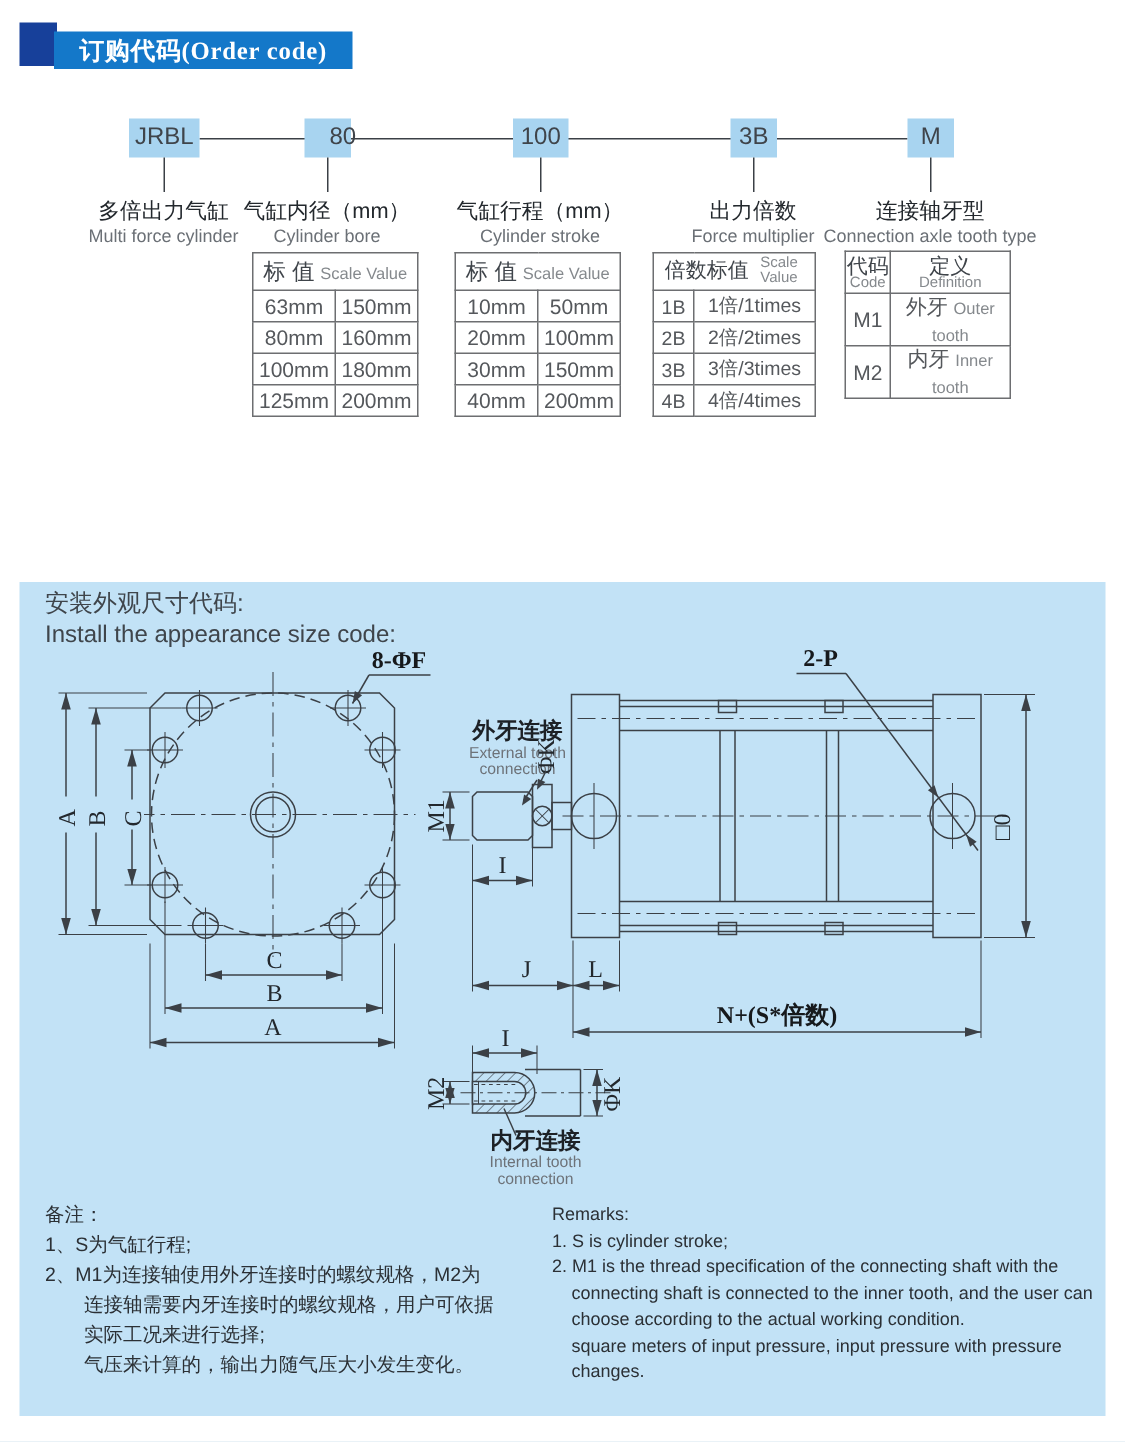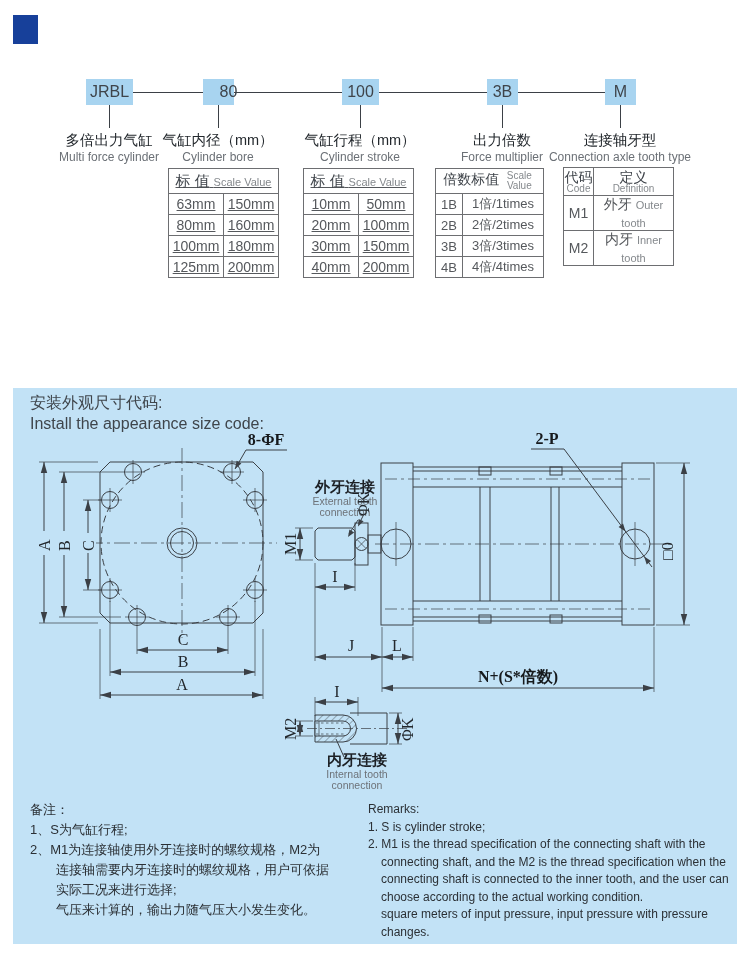--- a/index.html
+++ b/index.html
@@ -34,21 +34,21 @@
 
   
   table.tbl { position:absolute; border-collapse:collapse; background:#fff; }
   .tbl td { border:1px solid #6d6e71; text-align:center; vertical-align:middle; color:#55585c; }
   #tbl-bore   { left:168px; top:168px; }
   #tbl-stroke { left:303px; top:168px; }
   #tbl-mult   { left:435px; top:168px;padding-left:12px; }
   #tbl-tooth  { left:563px; top:167px; }
   .th-cn { font-size:15px; color:#3f444a; }
   .th-en { font-size:11px; color:#85898d; }
-  #tbl-bore td, #tbl-stroke td { width:55px; height:21px; font-size:14px;text-decoration:underline; }
+  #tbl-bore td, #tbl-stroke td { width:55px; height:21px; font-size:14px; }
   #tbl-bore td.hd, #tbl-stroke td.hd { height:25px; }
   #tbl-mult td.c1 { width:27px; } #tbl-mult td.c2 { width:81px; }
   #tbl-mult td { height:21px; font-size:13px; }
   #tbl-mult td.hd { height:25px; }
   .scale2 { display:inline-block; width:33px; line-height:10px; font-size:10px; color:#85898d; vertical-align:middle; text-align:center;}
   #tbl-tooth td.c1 { width:30px; } #tbl-tooth td.c2 { width:80px; }
   #tbl-tooth td { height:23px; font-size:14px; }
   #tbl-tooth td.hd { height:28px; }
   .hd-stack div:first-child { font-size:14px; color:#3f444a; line-height:14px; }
   .hd-stack div:last-child  { font-size:10px; color:#85898d; line-height:10px; }
@@ -71,20 +71,21 @@
   .rem-en { position:absolute; left:355px; top:413px; width:368px; font-size:12px; line-height:17.5px; color:#2b3035; }
   .rem-cn .ind { padding-left:26px; }
   .rem-en .ind { padding-left:13px; }
 </style>
 </head>
 <body>
 
 <div class="page">
 
   <div class="hdr-square"></div>
+  <div class="hdr-banner">订购代码(Order code)</div>
 
   <div>
     <div class="oc-line"></div>
     <div id="oc1">
       <div class="oc-box">JRBL</div>
       <div class="oc-stem"></div>
       <div class="oc-cn">多倍出力气缸</div>
       <div class="oc-en">Multi force cylinder</div>
     </div>
     <div id="oc2">
@@ -444,19 +445,18 @@
       <div>1、S为气缸行程;</div>
       <div>2、M1为连接轴使用外牙连接时的螺纹规格，M2为</div>
       <div class="ind">连接轴需要内牙连接时的螺纹规格，用户可依据</div>
       <div class="ind">实际工况来进行选择;</div>
       <div class="ind">气压来计算的，输出力随气压大小发生变化。</div>
     </div>
     <div class="rem-en">
       <div>Remarks:</div>
       <div>1. S is cylinder stroke;</div>
       <div>2. M1 is the thread specification of the connecting shaft with the</div>
-      <div class="ind">connecting shaft, and the M2 is the thread specification when the</div>
       <div class="ind">connecting shaft is connected to the inner tooth, and the user can</div>
       <div class="ind">choose according to the actual working condition.</div>
       <div class="ind">square meters of input pressure, input pressure with pressure changes.</div>
     </div>
   </div>
 </div>
 
 </body></html>

